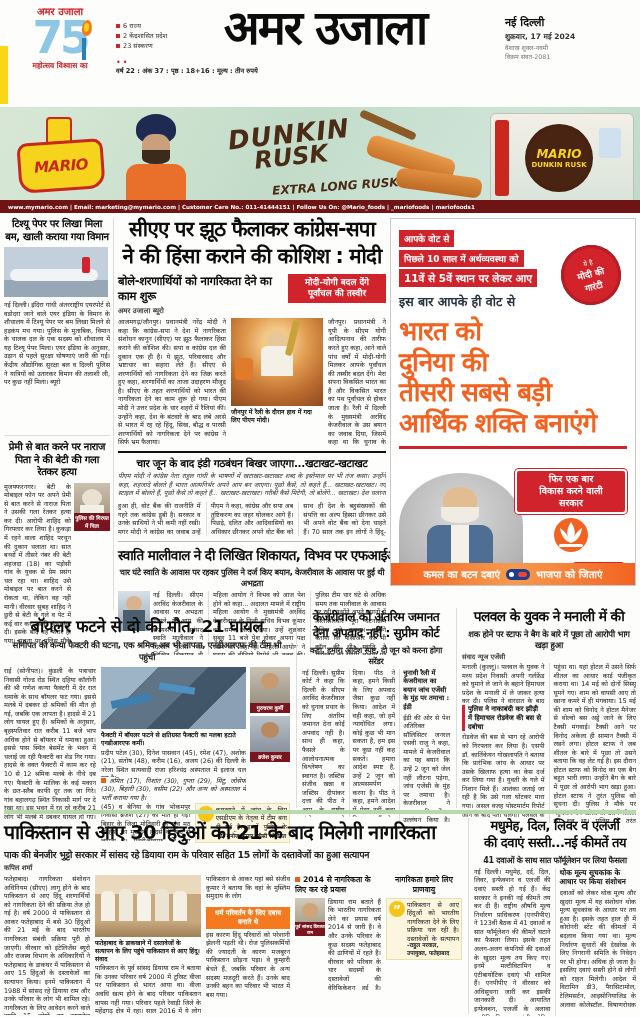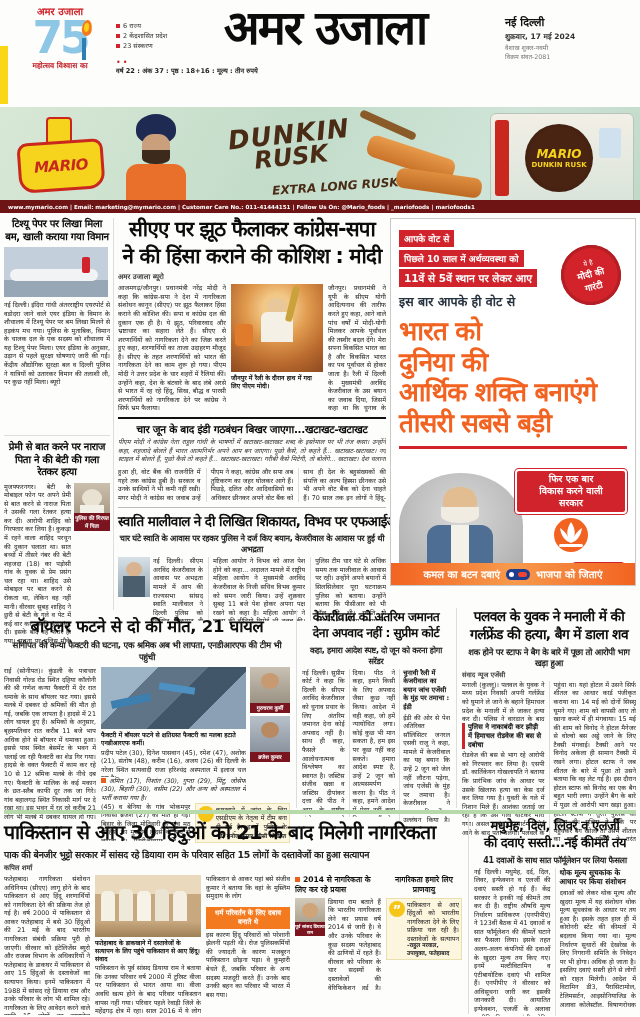--- a/index.html
+++ b/index.html
@@ -112,20 +112,27 @@
       </div>
       <div class="bt" style="height:162px;">मुजफ्फरनगर। बेटी के मोबाइल फोन पर अपने प्रेमी से बात करने से नाराज पिता ने उसकी गला रेतकर हत्या कर दी। आरोपी शाहिद को गिरफ्तार कर लिया है। कुकड़ा में रहने वाला शाहिद परचून की दुकान चलाता था। सात बच्चों में तीसरे नंबर की बेटी शहजदा (18) का पड़ोसी गांव के युवक से प्रेम प्रसंग चल रहा था। शाहिद उसे मोबाइल पर बात करने से रोकता था, लेकिन वह नहीं मानी। वीरवार सुबह शाहिद ने छुरी से बेटी के गले व पेट में कई वार कर उसकी हत्या कर दी। इसके बाद वह फरार हो गया। सूचना पर पुलिस मौके पर पहुंची। कुछ देर बाद शाहिद भी आ गया। उसने पुलिस के सामने माना कि मोबाइल पर किसी लड़के से बात करने पर उसने ही बेटी की हत्या की है। संवाद</div>
     </div>
   </div>
 
   <div class="abs" style="left:118px;top:216px;width:268px;height:394px;">
     <div class="hl" style="font-size:20.5px;text-align:center;line-height:1.3;letter-spacing:-0.8px;">
       <div>सीएए पर झूठ फैलाकर कांग्रेस-सपा</div>
       <div>ने की हिंसा कराने की कोशिश : मोदी</div>
     </div>
+    <div style="display:flex;align-items:center;gap:6px;margin-top:4px;">
+      <div class="hl" style="font-size:11.5px;flex:1;">बोले-शरणार्थियों को नागरिकता देने का काम शुरू</div>
+      <div class="redlabel" style="width:94px;font-size:8.8px;text-align:center;padding:3px 2px;line-height:1.3;">
+        <div>मोदी-योगी बदल देंगे</div>
+        <div>पूर्वांचल की तस्वीर</div>
+      </div>
+    </div>
     <div style="font-size:7px;font-weight:bold;color:#444;margin-top:3px;">अमर उजाला ब्यूरो</div>
     <div style="display:flex;gap:5px;margin-top:3px;">
       <div class="bt" style="width:108px;height:128px;flex:none;">आजमगढ़/जौनपुर। प्रधानमंत्री नरेंद्र मोदी ने कहा कि कांग्रेस-सपा ने देश में नागरिकता संशोधन कानून (सीएए) पर झूठ फैलाकर हिंसा कराने की कोशिश की। सपा व कांग्रेस दल की दुकान एक ही है। ये झूठ, परिवारवाद और भ्रष्टाचार का सहारा लेते हैं। सीएए से शरणार्थियों को नागरिकता देने का जिक्र करते हुए कहा, शरणार्थियों का ताजा उदाहरण मौजूद है। सीएए के तहत शरणार्थियों को भारत की नागरिकता देने का काम शुरू हो गया। पीएम मोदी ने उत्तर प्रदेश के चार शहरों में रैलियां कीं। उन्होंने कहा, देश के बंटवारे के बाद लंबे अरसे से भारत में रह रहे हिंदू, सिख, बौद्ध व पारसी शरणार्थियों को नागरिकता देने पर कांग्रेस ने सिर्फ भ्रम फैलाया।</div>
       <div style="width:92px;flex:none;">
         <div class="ph" style="width:92px;height:88px;background:radial-gradient(circle at 50% 28%,#f2c887 0 18%,#e09a4e 40%,#b96a2e 70%,#8e4a20);">
           <span class="abs" style="left:36px;top:14px;width:20px;height:16px;background:#e8c79a;border-radius:50%;"></span>
           <span class="abs" style="left:30px;top:28px;width:32px;height:30px;background:#f5f0e6;border-radius:6px 6px 0 0;"></span>
           <span class="abs" style="left:58px;top:2px;width:7px;height:36px;background:#caa23c;border-radius:3px;transform:rotate(14deg);"></span>
           <span class="abs" style="left:4px;top:40px;width:18px;height:22px;background:#e07b2c;border-radius:4px;"></span>
         </div>
@@ -168,22 +175,22 @@
     </div>
     <div style="font-weight:bold;font-size:12.5px;color:#26323e;margin-top:6px;">इस बार आपके ही वोट से</div>
     <div class="abs" style="right:14px;top:26px;width:60px;height:60px;background:radial-gradient(circle,#d2232a 60%,#9e1b20);border-radius:50%;transform:rotate(-14deg);color:#fff;text-align:center;display:flex;flex-direction:column;justify-content:center;box-shadow:0 0 0 3px #b31f25 inset;">
       <div style="font-size:6.5px;">ये है</div>
       <div style="font-size:9px;font-weight:bold;">मोदी की</div>
       <div style="font-size:9px;font-weight:bold;">गारंटी</div>
     </div>
     <div style="color:#f26321;font-weight:bold;letter-spacing:-0.8px;line-height:1.18;margin-top:6px;font-size:26px;">
       <div>भारत को</div>
       <div>दुनिया की</div>
+      <div>तीसरी सबसे बड़ी</div>
       <div>आर्थिक शक्ति बनाएंगे</div>
-      <div>तीसरी सबसे बड़ी</div>
     </div>
     <div style="height:3px;background:#d0232b;margin:7px 0 0;"></div>
     <div style="position:relative;height:118px;margin-top:20px;">
       <div class="ph" style="position:absolute;left:0;top:4px;width:124px;height:106px;background:radial-gradient(circle at 50% 40%,#d8d8d8,#b9b9b9 70%,#a8a8a8);border-radius:50% 50% 0 0;">
         <span class="abs" style="left:44px;top:14px;width:34px;height:30px;background:#e3bd92;border-radius:46%;"></span>
         <span class="abs" style="left:42px;top:34px;width:38px;height:16px;background:#f0ece2;border-radius:0 0 48% 48%;"></span>
         <span class="abs" style="left:28px;top:52px;width:66px;height:54px;background:#4e6e94;border-radius:12px 12px 0 0;"></span>
         <span class="abs" style="left:52px;top:52px;width:18px;height:40px;background:#f4f1e8;"></span>
       </div>
       <div class="abs" style="right:0;top:0;width:112px;text-align:center;">
@@ -265,21 +272,20 @@
       <div style="flex:1.1;border-left:1px solid #ddd;padding-left:3px;">
         <div style="font-size:6.6px;font-weight:bold;color:#111;line-height:1.3;">चुनावी रैली में केजरीवाल का बयान जांच एजेंसी के मुंह पर तमाचा : ईडी</div>
         <div class="bt" style="height:108px;margin-top:2px;">ईडी की ओर से पेश अतिरिक्त सॉलिसिटर जनरल एसवी राजू ने कहा, मामले में केजरीवाल का यह बयान कि उन्हें 2 जून को जेल नहीं लौटना पड़ेगा, जांच एजेंसी के मुंह पर तमाचा है। केजरीवाल ने जमानत की शर्तों का उल्लंघन किया है। वहीं पीठ ने इस पर ध्यान नहीं दिया।</div>
       </div>
     </div>
   </div>
 
   <div class="abs" style="left:456px;top:608px;width:180px;height:200px;border-left:1px solid #ddd;padding-left:5px;box-sizing:border-box;">
     <div class="hl" style="font-size:13.8px;text-align:center;line-height:1.3;letter-spacing:-0.6px;">
       <div>पलवल के युवक ने मनाली में की</div>
-      <div>गर्लफ्रेंड की हत्या, बैग में डाला शव</div>
     </div>
     <div class="hl" style="font-size:8.4px;text-align:center;margin-top:2px;color:#222;">शक होने पर स्टाफ ने बैग के बारे में पूछा तो आरोपी भाग खड़ा हुआ</div>
     <div style="font-size:6.6px;font-weight:bold;color:#444;margin-top:2px;">संवाद न्यूज एजेंसी</div>
     <div style="display:flex;gap:4px;margin-top:2px;">
       <div style="flex:1;">
         <div class="bt" style="height:40px;">मनाली (कुल्लू)। पलवल के युवक ने मध्य प्रदेश निवासी अपनी गर्लफ्रेंड को घुमाने ले जाने के बहाने हिमाचल प्रदेश के मनाली में ले जाकर हत्या कर दी। पुलिस ने वारदात के बाद हिमाचल</div>
         <div style="font-size:6.8px;font-weight:bold;color:#111;border-left:3px solid #d0232b;padding-left:3px;margin:2px 0;line-height:1.3;">पुलिस ने नाकाबंदी कर झीड़ी में हिमाचल रोडवेज की बस से दबोचा</div>
         <div class="bt" style="height:86px;">रोडवेज की बस से भाग रहे आरोपी को गिरफ्तार कर लिया है। एसपी डॉ. कार्तिकेयन गोखलापति ने बताया कि प्रारंभिक जांच के आधार पर उसके खिलाफ हत्या का केस दर्ज कर लिया गया है। युवती के गले में निशान मिले हैं। आशंका जताई जा रही है कि उसे गला घोंटकर मारा गया। असल वजह पोस्टमार्टम रिपोर्ट आने के बाद पता चलेगी। पलवल के अराजपट्टा मोड़ निवासी विनोद ठाकुर और भोपाल की रहने वाली शीतल के साथ 13 मई को मनाली</div>
       </div>
       <div class="bt rule-v" style="flex:1;height:160px;padding-left:4px;">पहुंचा था। यहां होटल में उसने सिर्फ शीतल का आधार कार्ड पंजीकृत कराया था। 14 मई को दोनों सिस्सू घूमने गए। शाम को वापसी आए तो खाना कमरे में ही मंगवाया। 15 मई की शाम को विनोद ने होटल मैनेजर से वोल्वो बस अड्डे जाने के लिए टैक्सी मंगवाई। टैक्सी आने पर विनोद अकेला ही सामान टैक्सी में रखने लगा। होटल स्टाफ ने जब शीतल के बारे में पूछा तो उसने बताया कि वह लेट गई है। इस दौरान होटल स्टाफ को विनोद का एक बैग बहुत भारी लगा। उन्होंने बैग के बारे में पूछा तो आरोपी भाग खड़ा हुआ। होटल स्टाफ ने तुरंत पुलिस को सूचना दी। पुलिस ने मौके पर पहुंचकर बैग खोला तो उसमें शीतल का शव था। पुलिस ने तुरंत नाकाबंदी कर दी। हिमाचल पुलिस ने झीड़ी में एचआरटीसी की बस से विनोद को दबोच लिया।</div>

